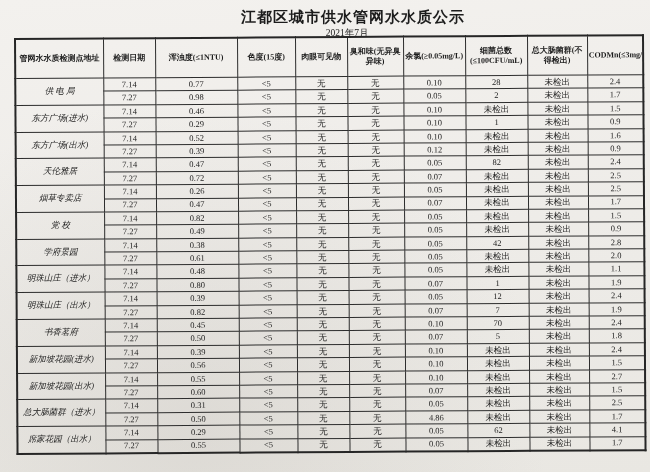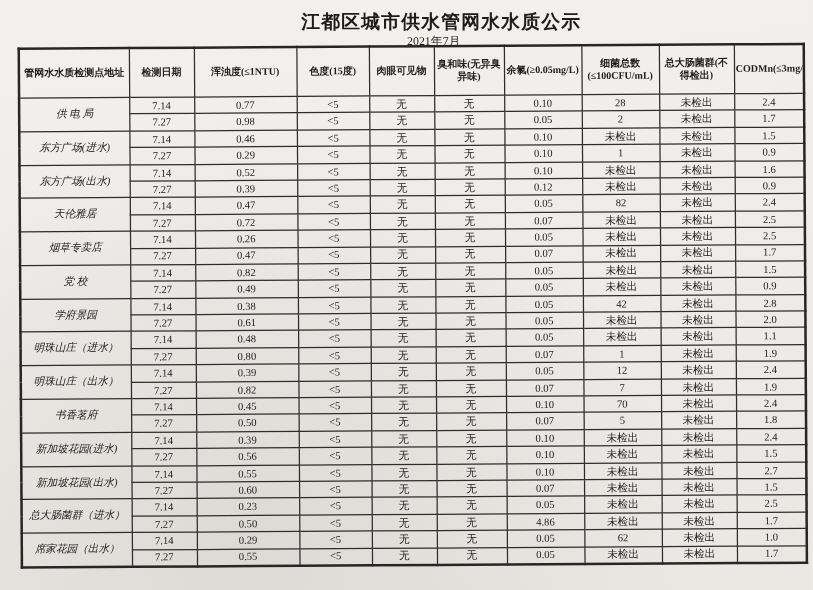--- a/index.html
+++ b/index.html
@@ -399,21 +399,21 @@
             <td>无</td>
             <td>无</td>
             <td>0.07</td>
             <td>未检出</td>
             <td>未检出</td>
             <td>1.5</td>
           </tr>
           <tr>
             <td class="loc" rowspan="2">总大肠菌群（进水）</td>
             <td>7.14</td>
-            <td>0.23</td>
+            <td>0.31</td>
             <td>&lt;5</td>
             <td>无</td>
             <td>无</td>
             <td>0.05</td>
             <td>未检出</td>
             <td>未检出</td>
             <td>2.5</td>
           </tr>
           <tr>
             <td>7.27</td>
@@ -429,21 +429,21 @@
           <tr>
             <td class="loc" rowspan="2">席家花园（出水）</td>
             <td>7.14</td>
             <td>0.29</td>
             <td>&lt;5</td>
             <td>无</td>
             <td>无</td>
             <td>0.05</td>
             <td>62</td>
             <td>未检出</td>
-            <td>1.0</td>
+            <td>4.1</td>
           </tr>
           <tr>
             <td>7.27</td>
             <td>0.55</td>
             <td>&lt;5</td>
             <td>无</td>
             <td>无</td>
             <td>0.05</td>
             <td>未检出</td>
             <td>未检出</td>

